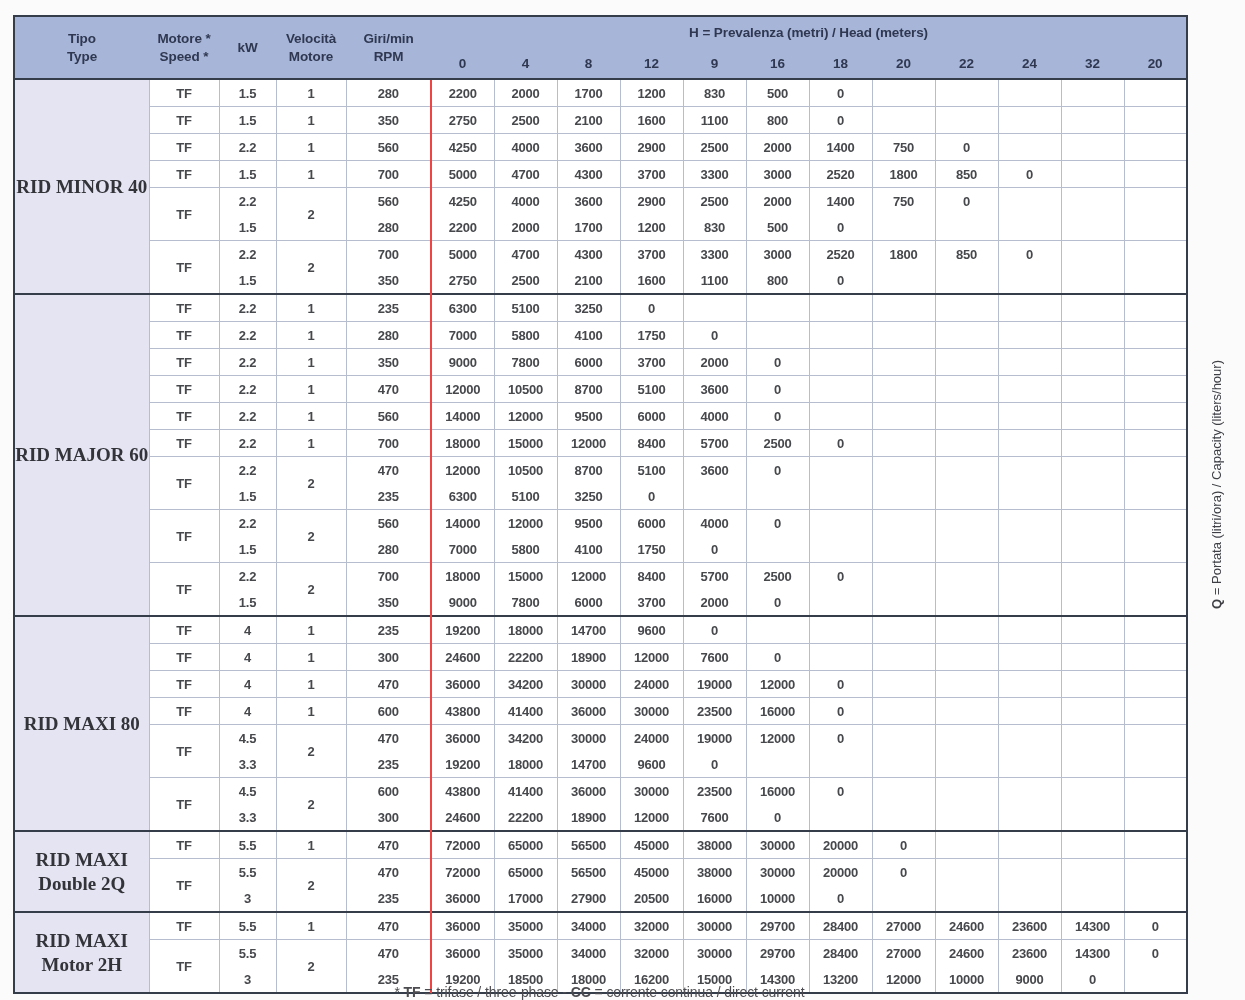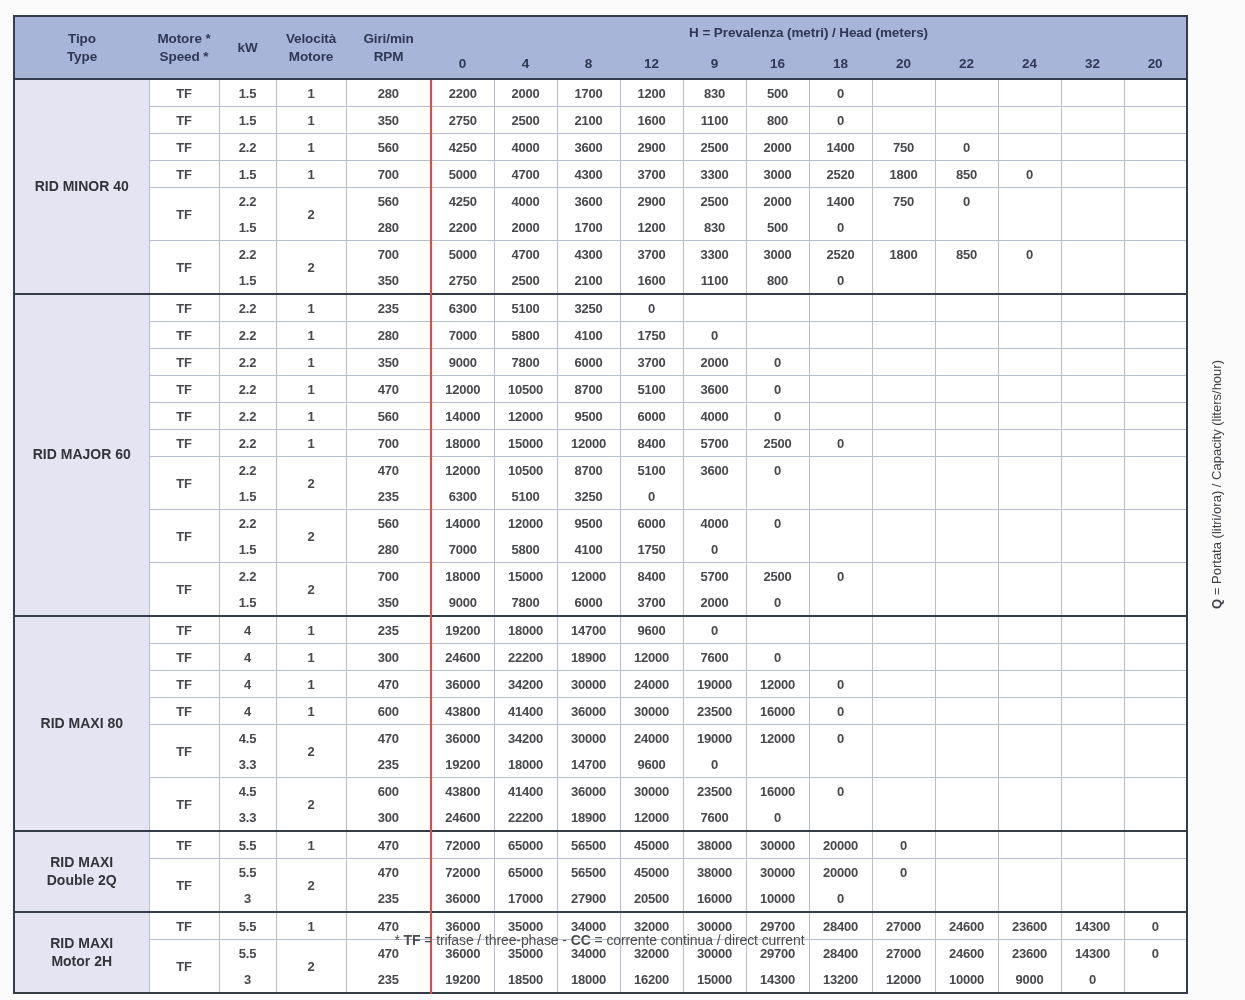--- a/index.html
+++ b/index.html
@@ -28,39 +28,39 @@
   tbody td {
     border-left:1px solid #b6bdcf; border-right:1px solid #b6bdcf;
     border-top:0; border-bottom:0;
     height:26px; padding:0; text-align:center; vertical-align:middle;
     font-weight:bold; font-size:13px; color:#47484c; letter-spacing:-0.2px;
     background:#ffffff;
   }
   tbody tr.rt > td { border-top:1px solid #b6bdcf; }
   tbody tr.st > td { border-top:2px solid #353c4a; }
   td.namecell {
-    background:#e4e4f2; color:#33343a; font-size:14px; letter-spacing:0;
+    background:#e4e4f2; color:#33343a; font-size:19px; letter-spacing:0;font-family:Liberation Serif, serif;
   }
   td.namecell span { display:block; line-height:1.25; }
   td.q0 { border-left:2px solid #ef4444; }
 
   
   .side-label {
     position:absolute; left:1194px; top:15px; height:938px; width:44px;
     display:flex; align-items:center; justify-content:center;
   }
   .side-label .vtext {
     writing-mode:vertical-rl; transform:rotate(180deg);
     font-size:13px; color:#3f4046; white-space:nowrap; letter-spacing:0;
   }
   .side-label .vtext b { font-weight:bold; }
 
   
   .footnote {
-    position:absolute; left:13px; top:932px; width:1173px;
+    position:absolute; left:13px; top:984px; width:1173px;
     text-align:center; font-size:14px; color:#4c4c50; letter-spacing:-0.1px;
   }
   .footnote b { font-weight:bold; }
 </style>
 </head>
 <body>
 
 <div class="page">
 
   <table class="pump">

